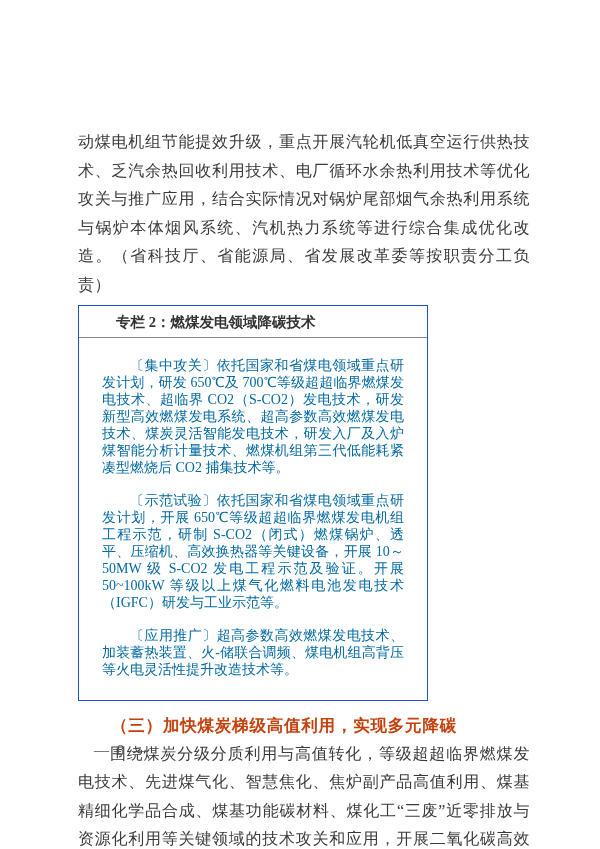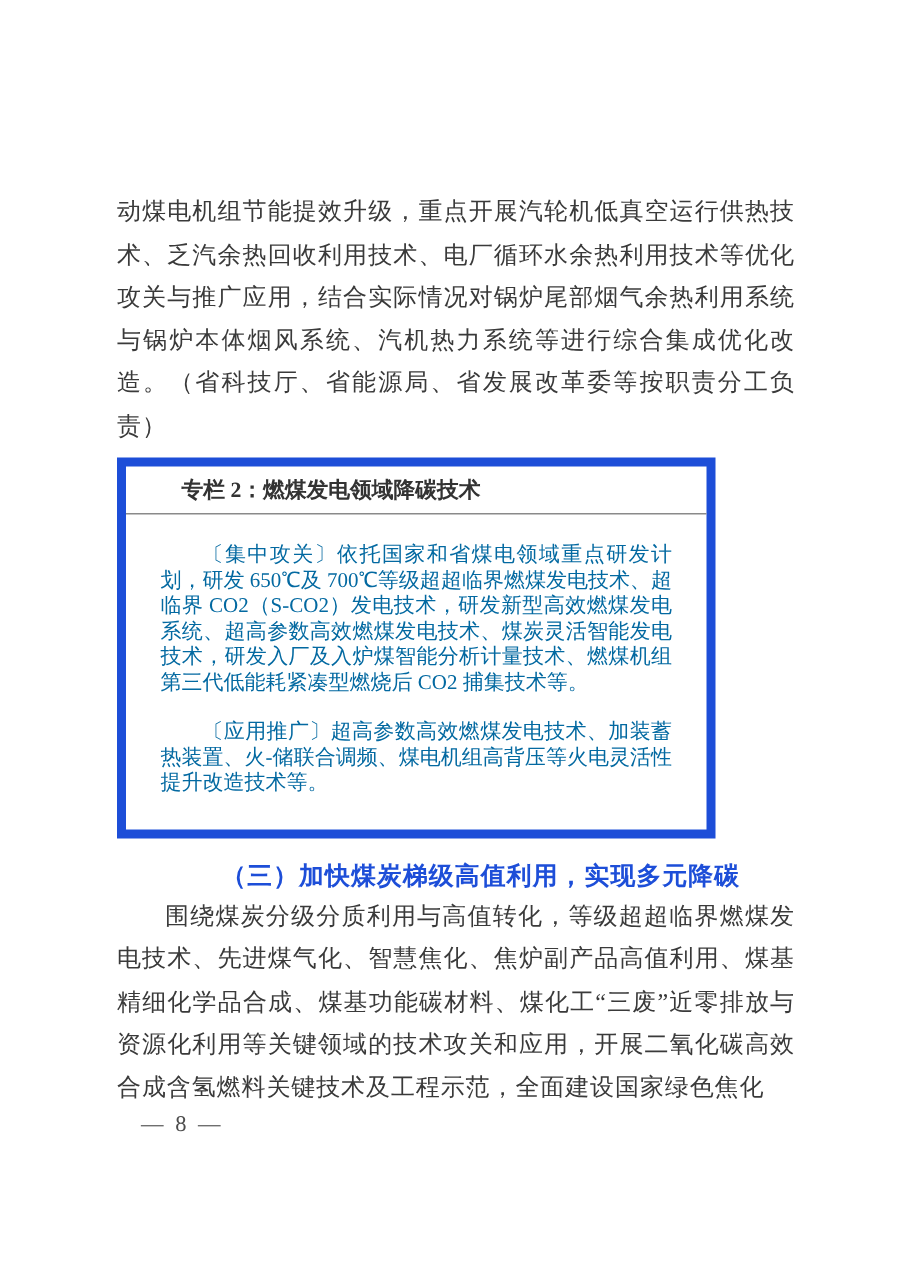--- a/index.html
+++ b/index.html
@@ -27,22 +27,22 @@
   }
   p.main-text {
     margin: 0;
     font-size: 16px;
     line-height: 28.6px;
     letter-spacing: 0.6px;
     text-align: justify;
     color: #3a3a3a;
   }
   .column-box {
-    width: 399px;
-    border: 6px solid #1d4ed8;
+    width: 350px;
+    border: 1px solid #1d4ed8;
     margin-top: 5px;
     background: #ffffff;
   }
   .box-title {
     font-weight: bold;
     font-size: 14.5px;
     line-height: 21px;
     padding: 6px 8px 4px 8px;
     text-indent: 2em;
     border-bottom: 1px solid #8a8a8a;
@@ -60,22 +60,21 @@
     letter-spacing: 0;
     color: #0369a1;
   }
   h3.section-heading {
     margin: 11px 0 1px 0;
     font-size: 16.5px;
     font-weight: bold;
     text-indent: 2em;
     letter-spacing: 0.8px;
     line-height: 27px;
-    color: #1d4ed8;
-    text-align: center;
+    color: #c2410c;
   }
   p.body-indent {
     text-indent: 2em;
     margin-top: 1px;
   }
   .page-number {
     position: absolute;
     left: 94px;
     top: 742px;
     font-size: 15px;
@@ -88,20 +87,21 @@
 
 <div class="page">
   <div class="content">
 
     <p class="main-text">动煤电机组节能提效升级，重点开展汽轮机低真空运行供热技术、乏汽余热回收利用技术、电厂循环水余热利用技术等优化攻关与推广应用，结合实际情况对锅炉尾部烟气余热利用系统与锅炉本体烟风系统、汽机热力系统等进行综合集成优化改造。（省科技厅、省能源局、省发展改革委等按职责分工负责）</p>
 
     <div class="column-box">
       <div class="box-title">专栏 2：燃煤发电领域降碳技术</div>
       <div class="box-body">
         <p>〔集中攻关〕依托国家和省煤电领域重点研发计划，研发 650℃及 700℃等级超超临界燃煤发电技术、超临界 CO2（S-CO2）发电技术，研发新型高效燃煤发电系统、超高参数高效燃煤发电技术、煤炭灵活智能发电技术，研发入厂及入炉煤智能分析计量技术、燃煤机组第三代低能耗紧凑型燃烧后 CO2 捕集技术等。</p>
+        <p>〔示范试验〕依托国家和省煤电领域重点研发计划，开展 650℃等级超超临界燃煤发电机组工程示范，研制 S-CO2（闭式）燃煤锅炉、透平、压缩机、高效换热器等关键设备，开展 10～50MW 级 S-CO2 发电工程示范及验证。开展 50~100kW 等级以上煤气化燃料电池发电技术（IGFC）研发与工业示范等。</p>
         <p>〔应用推广〕超高参数高效燃煤发电技术、加装蓄热装置、火-储联合调频、煤电机组高背压等火电灵活性提升改造技术等。</p>
       </div>
     </div>
 
     <h3 class="section-heading">（三）加快煤炭梯级高值利用，实现多元降碳</h3>
 
     <p class="main-text body-indent">围绕煤炭分级分质利用与高值转化，等级超超临界燃煤发电技术、先进煤气化、智慧焦化、焦炉副产品高值利用、煤基精细化学品合成、煤基功能碳材料、煤化工“三废”近零排放与资源化利用等关键领域的技术攻关和应用，开展二氧化碳高效合成含氢燃料关键技术及工程示范，全面建设国家绿色焦化</p>
 
   </div>
 

